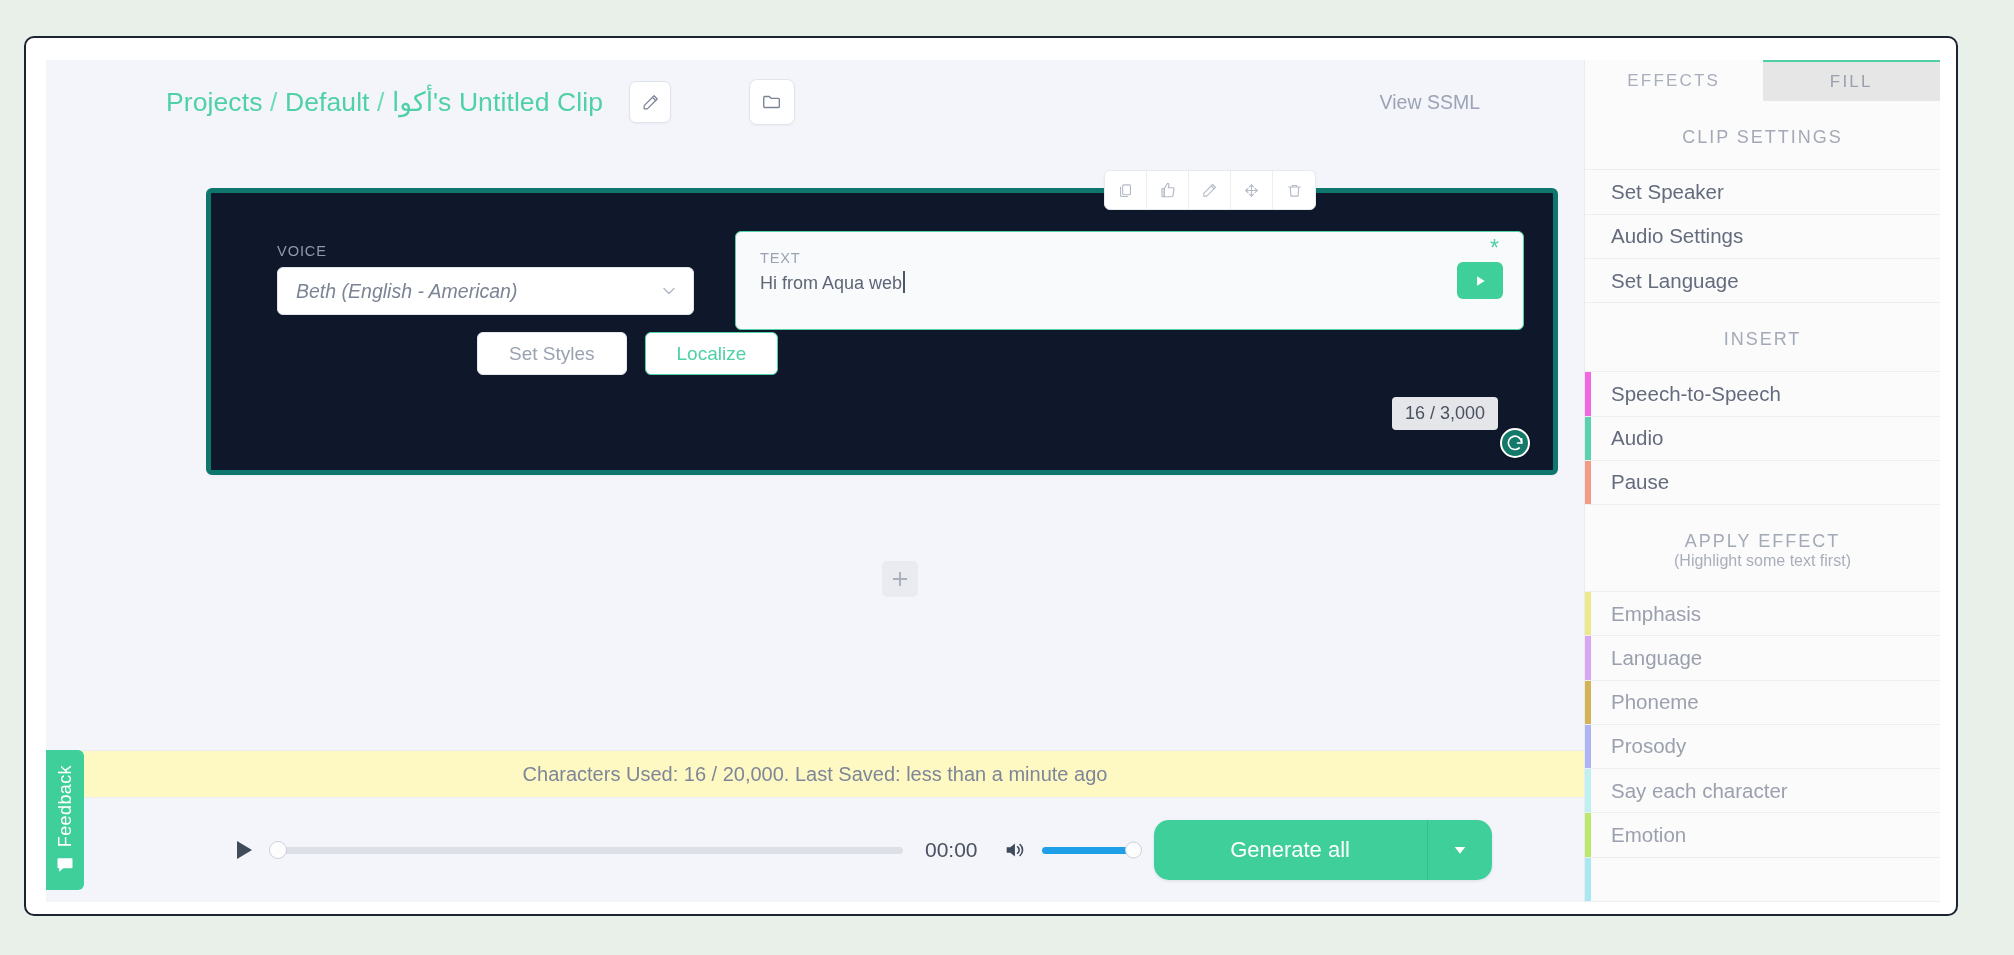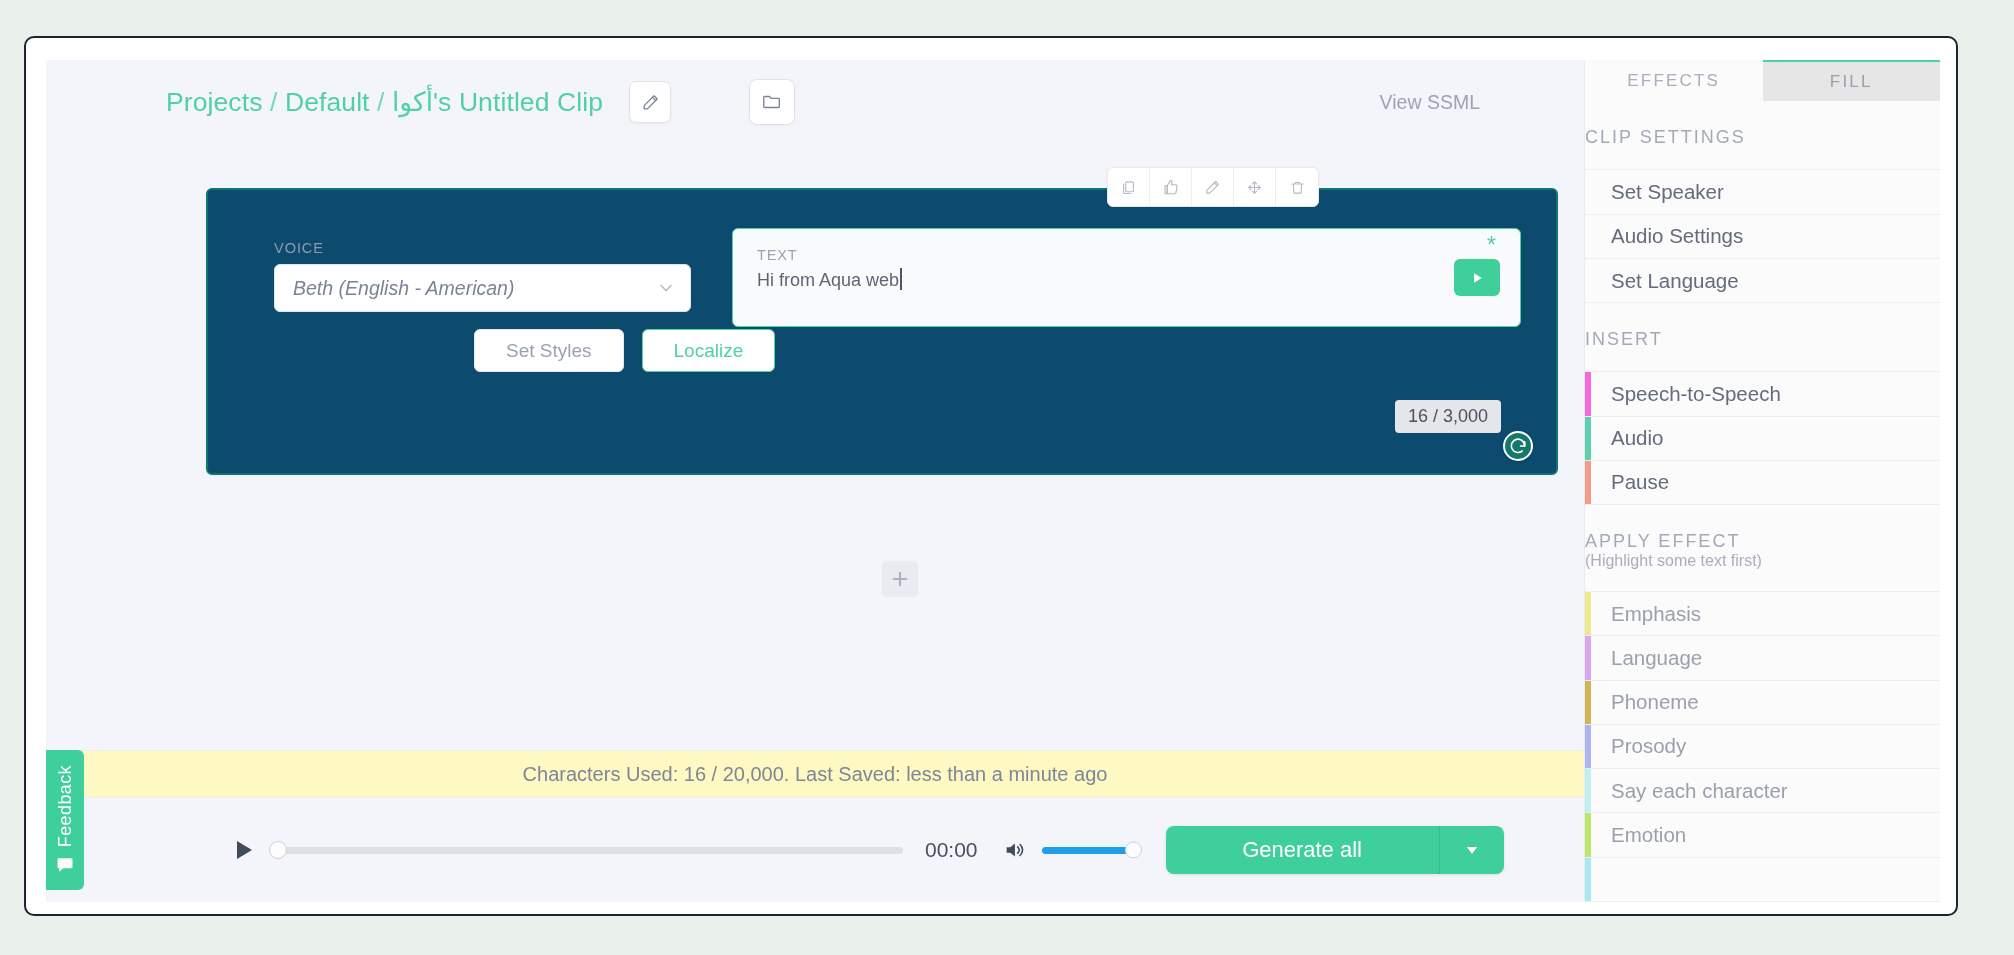--- a/index.html
+++ b/index.html
@@ -63,22 +63,22 @@
 
   
   .card-wrap {
     position: relative;
     margin: 0 0 0 0;
     flex: 1;
   }
   .clip-card {
     position: absolute; left: 160px; top: 44px;
     width: 1352px; height: 287px;
-    background: #0c4a6e;
-    border: 2px solid #0f766e;
+    background: #0f172a;
+    border: 5px solid #0f766e;
     border-radius: 6px;
     box-shadow: 0 1px 2px rgba(40,50,80,.04);
   }
   .clip-toolbar {
     position: absolute; right: 237px; top: -23px;
     height: 40px;
     background: #fff;
     border: 1px solid #e7eaf0;
     border-radius: 6px;
     display: flex;
@@ -231,23 +231,23 @@
     background: #1e9fe8; border-radius: 4px;
     margin-left: 16px; cursor: pointer;
   }
   .vol .knob {
     position: absolute; right: -8px; top: 50%;
     transform: translateY(-50%);
     width: 17px; height: 17px; border-radius: 50%;
     background: #fdfdfd; border: 1px solid #ccd0d9;
   }
   .gen-wrap {
-    margin-left: 32px;
-    display: flex; height: 48px;
-    border-radius: 8px; overflow: hidden;
+    margin-left: 20px;
+    display: flex; height: 60px;
+    border-radius: 15px; overflow: hidden;
     box-shadow: 0 1px 3px rgba(40,50,80,.12);
   }
   .gen-btn {
     width: 274px;
     background: #3ecf9a; color: #fff;
     display: flex; align-items: center; justify-content: center;
     font-size: 22px; cursor: pointer;
     border-right: 1px solid #35bf8d;
   }
   .gen-caret {
@@ -270,21 +270,21 @@
     font-size: 17px; letter-spacing: 2.2px;
     color: #a8aebb; cursor: pointer;
     background: #fbfbfc;
   }
   .tab.active {
     background: #e6e6e6;
     border-top: 2px solid #4fd1a5;
     color: #9aa0ad;
   }
   .sec-head {
-    padding: 26px 0 22px;
+    text-align: center; padding: 26px 0 22px;
     font-size: 18px; letter-spacing: 2px; color: #a3a9b6;
   }
   .sec-head .sub {
     display: block; font-size: 16px; letter-spacing: 0;
     color: #a9aeba; 
   }
   .srow {
     position: relative;
     height: 50px;
     display: flex; align-items: center;

